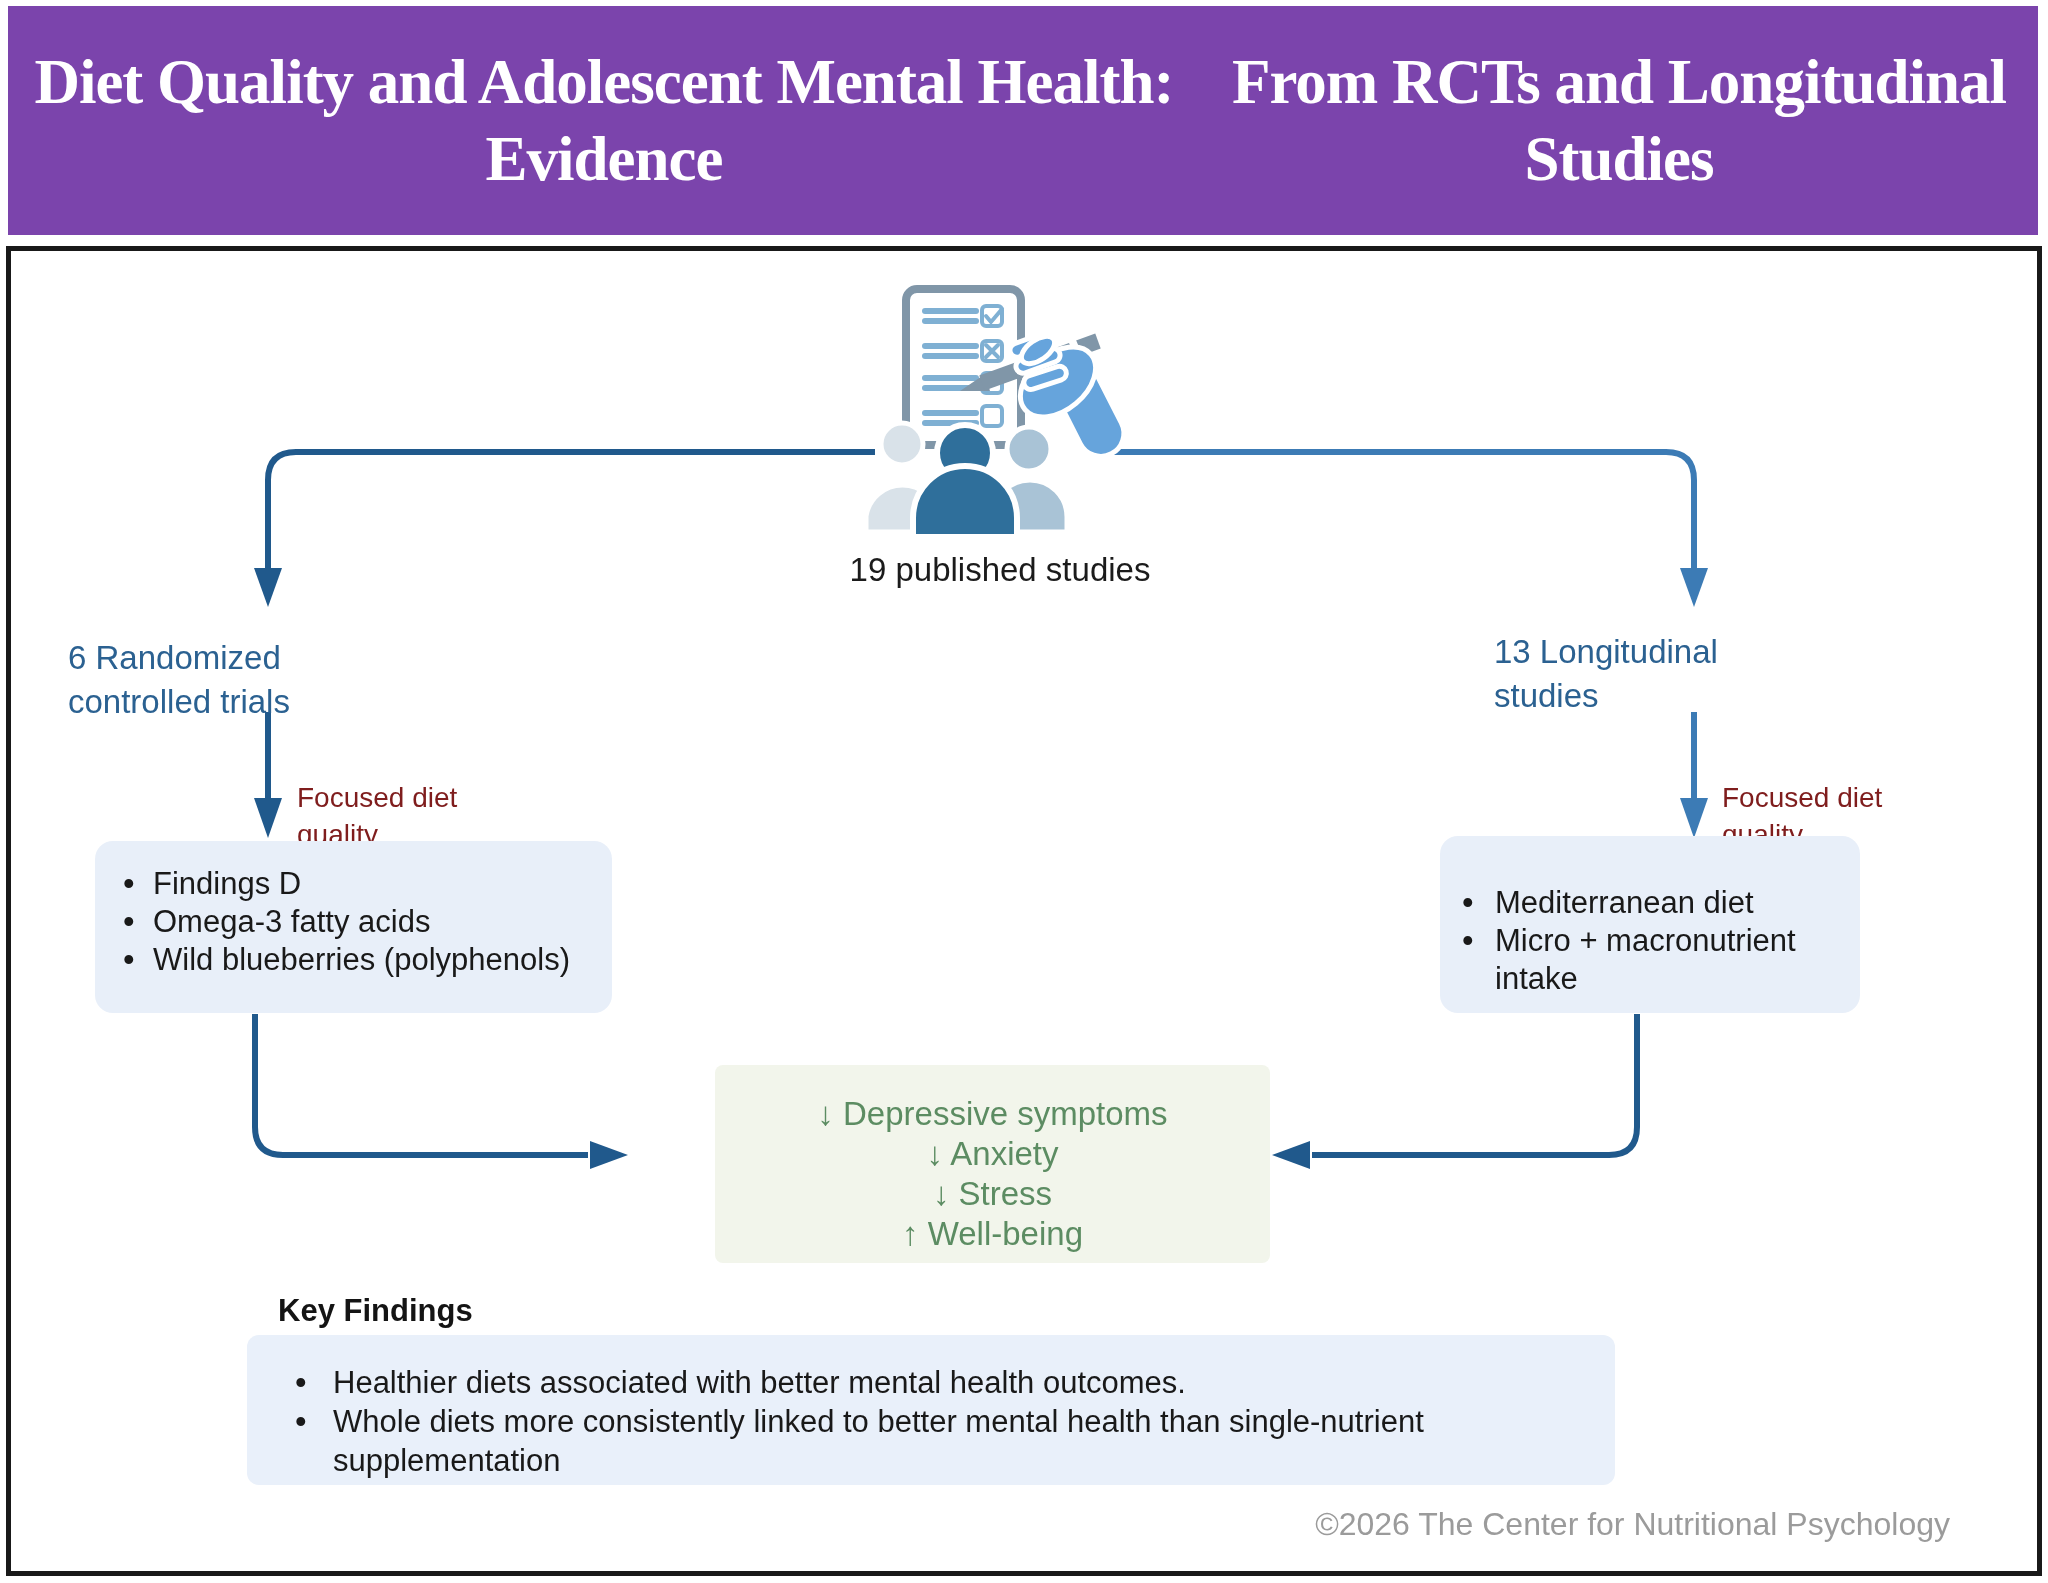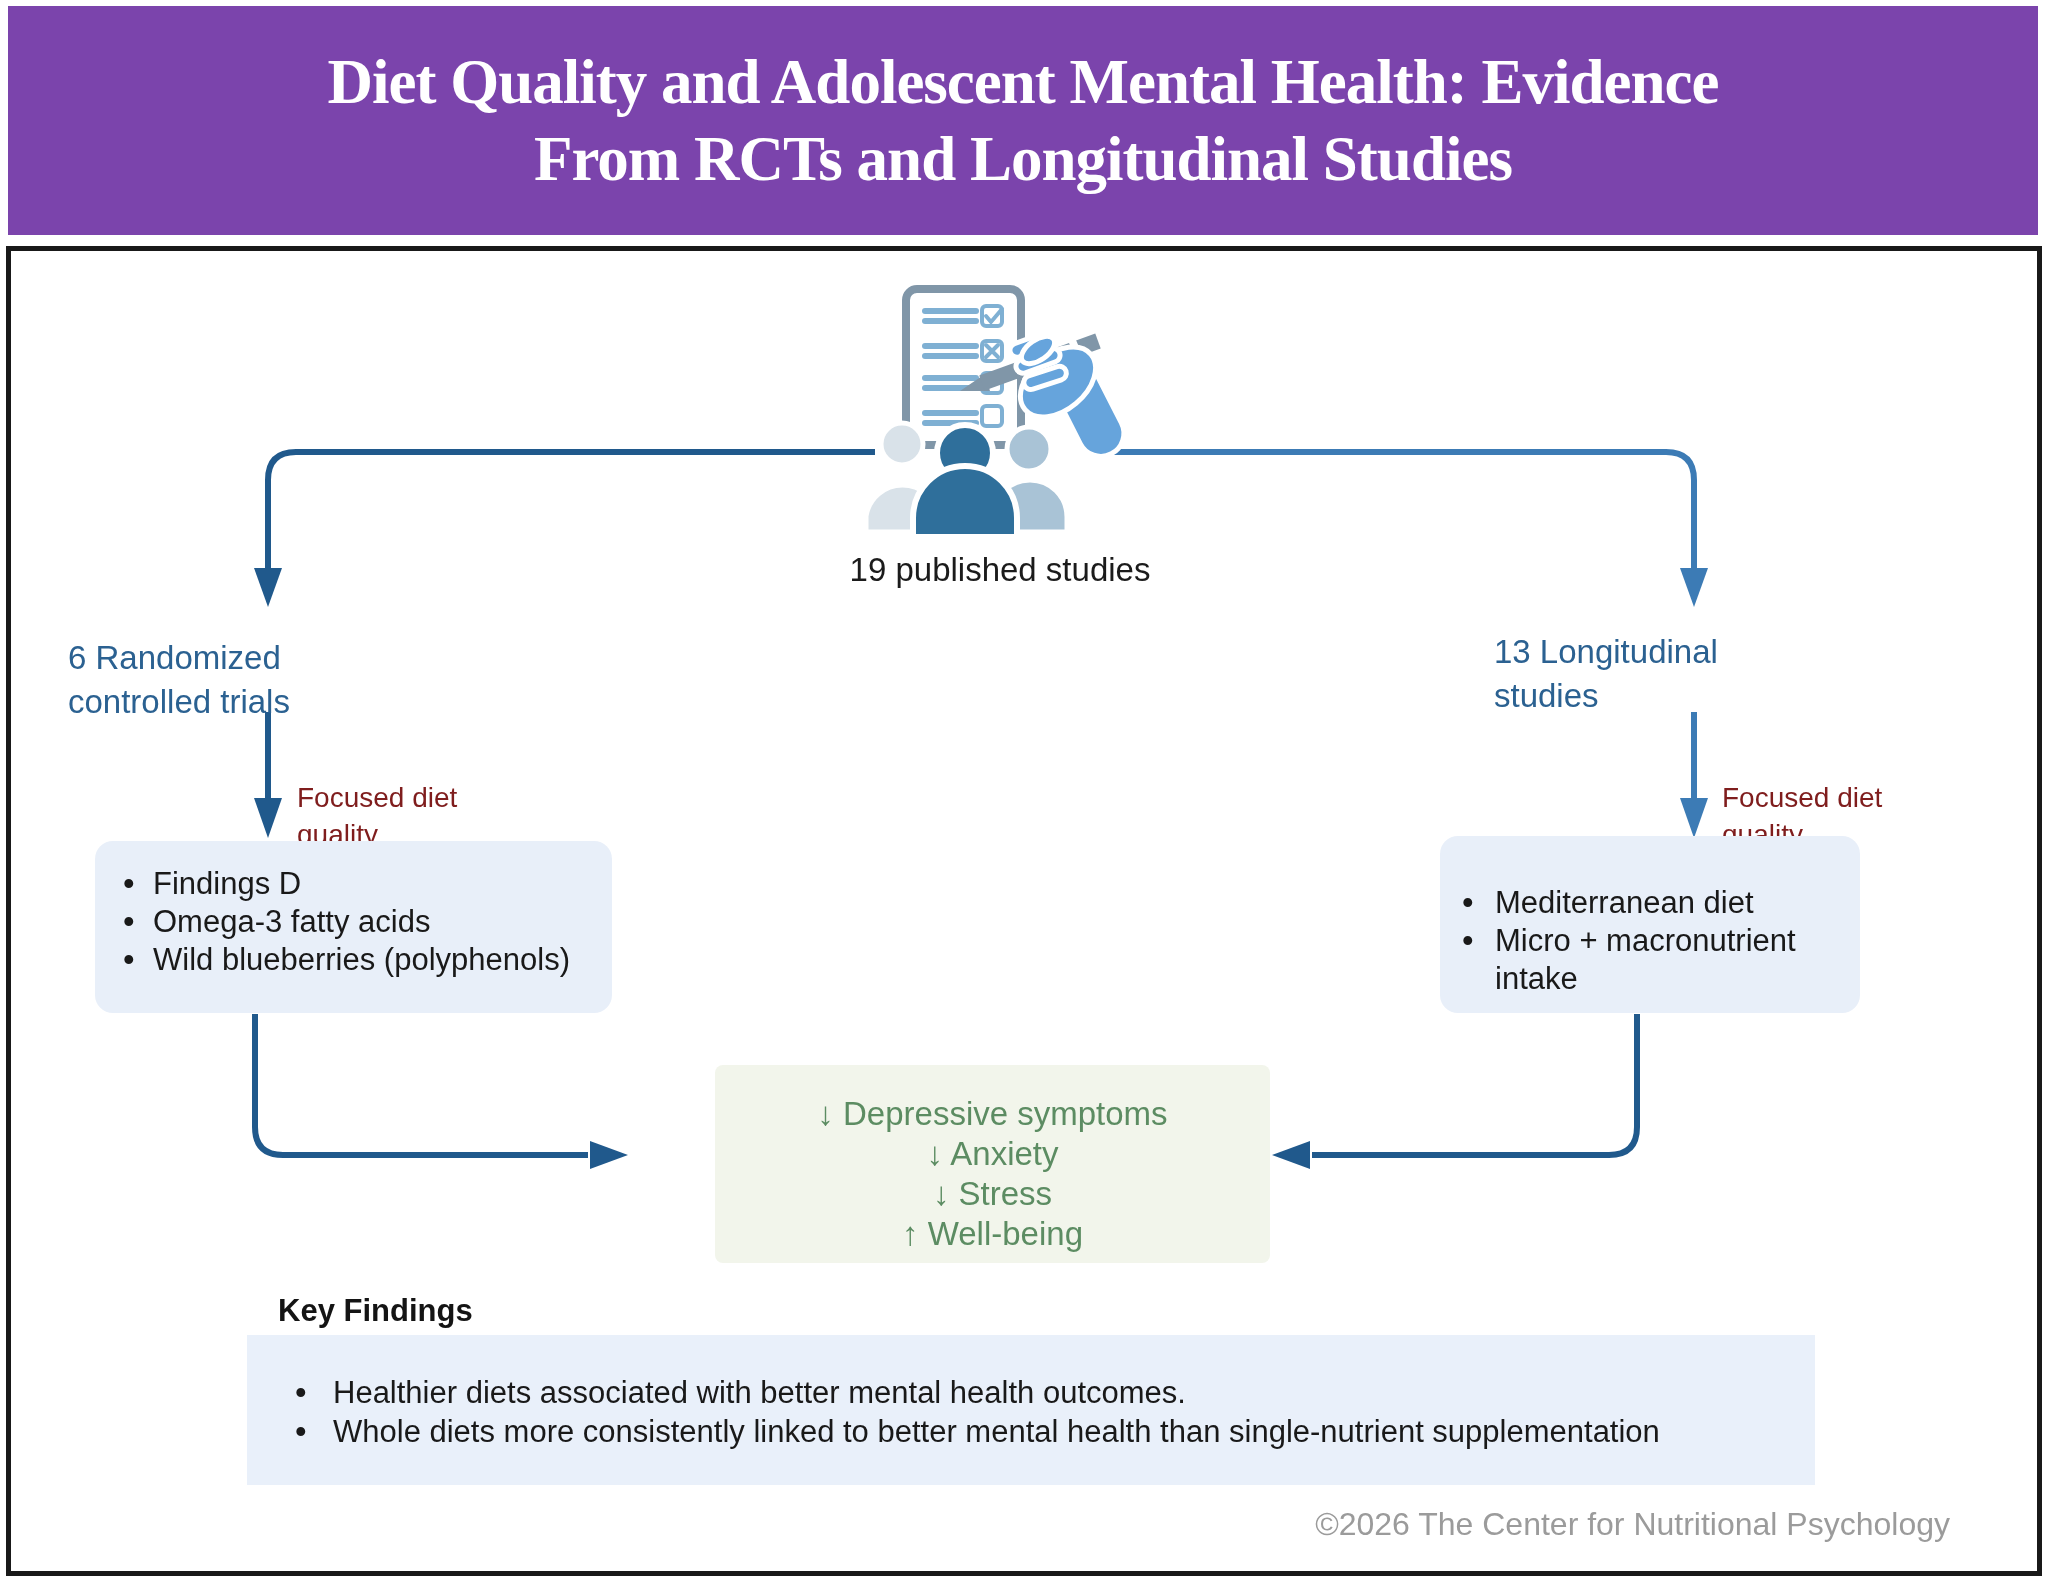--- a/index.html
+++ b/index.html
@@ -3,21 +3,21 @@
 <meta charset="utf-8">
 <style>
   html,body{margin:0;padding:0;background:#ffffff;}
   #canvas{
     position:relative;width:2048px;height:1583px;background:#ffffff;overflow:hidden;
     font-family:"Liberation Sans","DejaVu Sans",sans-serif;color:#1b1b1b;
   }
   
   .banner{
     position:absolute;left:8px;top:6px;width:2030px;height:229px;
-    background:#7B44AC;display:flex;flex-direction:column;justify-content:center;
+    background:#7B44AC;display:flex;flex-direction:row;justify-content:center;
     align-items:center;z-index:2;
   }
   .banner .title-line{
     font-family:"Liberation Serif","DejaVu Serif",serif;font-weight:700;
     font-size:63px;line-height:77px;color:#ffffff;text-align:center;letter-spacing:-1px;
   }
   
   .frame{
     position:absolute;left:6px;top:246px;width:2036px;height:1330px;
     border:5px solid #191919;background:#ffffff;box-sizing:border-box;z-index:0;
@@ -44,22 +44,22 @@
   .box-right li::before{content:"\2022";position:absolute;left:22px;font-size:33px;}
   
   .box-outcomes{
     left:715px;top:1065px;width:555px;height:198px;background:#F2F5EB;border-radius:8px;
     box-sizing:border-box;padding-top:29px;text-align:center;
   }
   .outcome-line{font-size:33px;line-height:40px;color:#5C8C62;}
   
   .kf-heading{left:278px;top:1293px;font-size:31px;font-weight:700;color:#141414;}
   .kf-box{
-    left:247px;top:1335px;width:1568px;height:150px;background:#E9F0FA;border-radius:0;
-    box-sizing:border-box;padding-top:38px;
+    left:247px;top:1335px;width:1368px;height:150px;background:#E9F0FA;border-radius:12px;
+    box-sizing:border-box;padding-top:28px;
   }
   .kf-box ul{margin:0;padding:0;list-style:none;}
   .kf-box li{position:relative;font-size:31px;line-height:39px;color:#191919;padding-left:86px;}
   .kf-box li::before{content:"\2022";position:absolute;left:48px;font-size:33px;}
   
   .footer{right:98px;top:1506px;font-size:32px;color:#9B9B9B;text-align:right;}
 </style>
 </head>
 <body>
 

